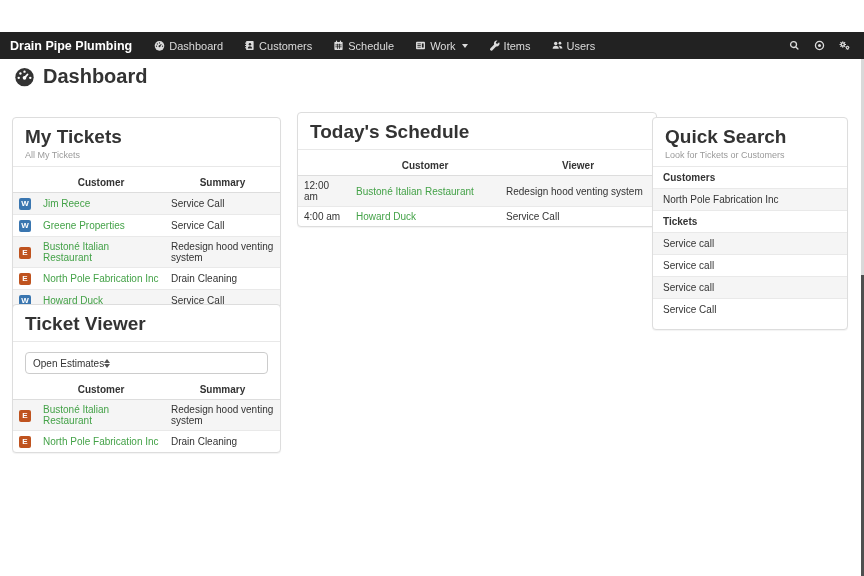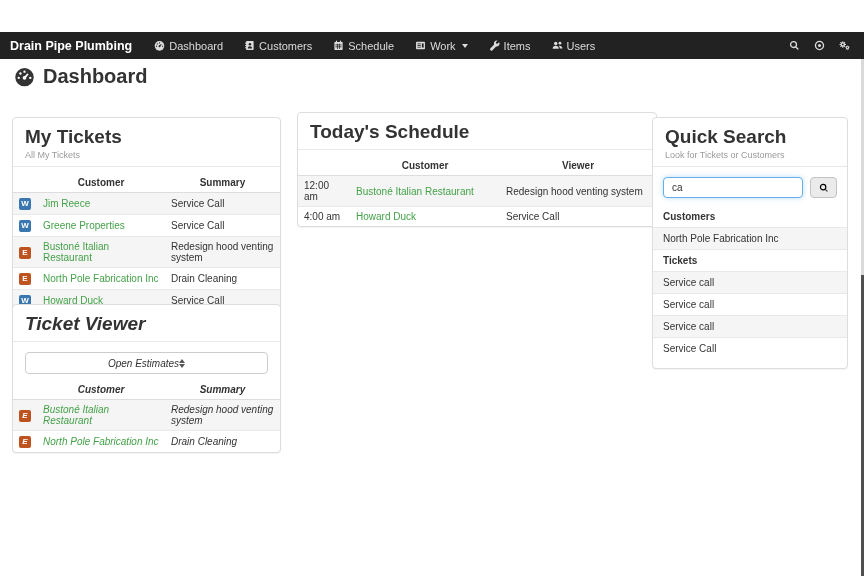--- a/index.html
+++ b/index.html
@@ -27,21 +27,21 @@
 
   
   .card { position:absolute; background:#fff; border:1px solid #ddd; border-radius:4px;
           box-shadow:0 1px 1px rgba(0,0,0,0.05); overflow:hidden; }
   .card-head { padding:8px 12px 6px; border-bottom:1px solid #e8e8e8; }
   .card-title { font-size:19px; font-weight:bold; color:#333; }
   .card-sub { font-size:9px; color:#9a9a9a; margin-top:2px; }
   #card-my-tickets   { left:12px;  top:85px;  width:269px; }
   #card-schedule     { left:297px; top:80px;  width:360px; }
   #card-quick-search { left:652px; top:85px;  width:196px; padding-bottom:9px; }
-  #card-ticket-viewer{ left:12px;  top:272px; width:269px;font-style:italic; }
+  #card-ticket-viewer{ left:12px;  top:272px; width:269px; }
 
   
   table { width:100%; border-collapse:collapse; font-size:10px; color:#333; margin-top:6px; }
   th { text-align:center; font-weight:bold; padding:4px 6px; border-bottom:1px solid #ddd; }
   td { padding:4px 6px; border-top:1px solid #e9e9e9; line-height:11px; }
   tr.stripe td { background:var(--stripe,#f5f5f5); }
   a.green { color:var(--green,#44a248); text-decoration:none; }
   .col-badge { width:24px; } .col-cust { width:128px; }
   .col-time { width:52px; } .col-cust2 { width:150px; }
 
@@ -58,21 +58,21 @@
                      font-family:"Liberation Sans", sans-serif; }
   .qs-btn { width:27px; height:21px; background:#ebebeb; border:1px solid #c3c3c3; border-radius:4px;
             display:flex; align-items:center; justify-content:center; cursor:pointer; }
   .qs-btn svg { width:10px; height:10px; fill:#444; }
   .qs-row { padding:5px 10px; font-size:10px; border-top:1px solid #e9e9e9; line-height:11px; }
   .qs-head { font-weight:bold; }
   .qs-row.stripe { background:var(--stripe,#f5f5f5); }
 
   
   .tv-select { margin:10px 12px 4px; height:22px; border:1px solid #ccc; border-radius:4px;
-               background:#fff; display:flex; align-items:center; justify-content:center;
+               background:#fff; display:flex; align-items:center; justify-content:flex-start;
                padding:0 7px; font-size:10px; color:#333; cursor:pointer; }
   .stepper { display:flex; flex-direction:column; gap:1px; }
   .stepper i { width:0; height:0; border-left:3px solid transparent; border-right:3px solid transparent; }
   .stepper .up { border-bottom:4px solid #555; }
   .stepper .dn { border-top:4px solid #555; }
 
   
   .edge-track { position:absolute; right:0; top:27px; width:3px; height:549px; background:#d9d9d9; }
   .edge-thumb { position:absolute; right:0; top:243px; width:3px; height:333px; background:#4f4f4f; }
 </style>
@@ -291,28 +291,20 @@
         </tr>
       </tbody>
     </table>
   </div>
 
   <div class="card" id="card-quick-search">
     <div class="card-head">
       <div class="card-title">Quick Search</div>
       <div class="card-sub">Look for Tickets or Customers</div>
     </div>
-    <div class="qs-search">
-      <input type="text" value="ca" style="">
-      <button class="qs-btn">
-        <svg>
-            <use href="#i-search"></use>
-          </svg>
-      </button>
-    </div>
     <div class="qs-row qs-head" style="border-top:none">Customers</div>
     <div class="qs-row stripe">North Pole Fabrication Inc</div>
     <div class="qs-row qs-head">Tickets</div>
     <div class="qs-row stripe">Service call</div>
     <div class="qs-row">Service call</div>
     <div class="qs-row stripe">Service call</div>
     <div class="qs-row">Service Call</div>
   </div>
 
   <div class="card" id="card-ticket-viewer">

